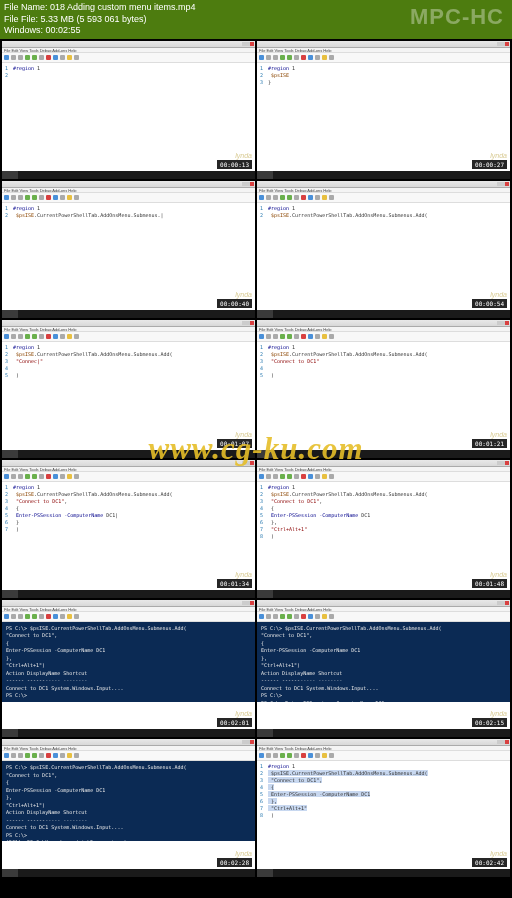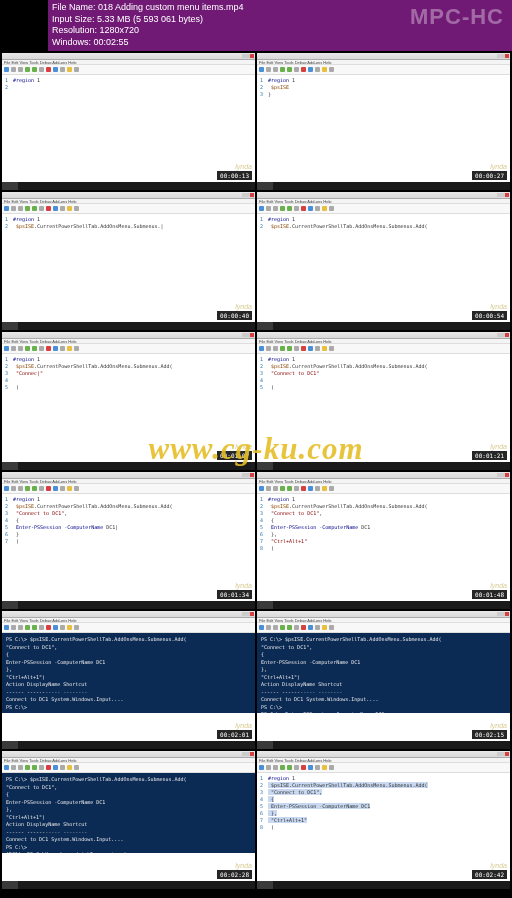--- a/index.html
+++ b/index.html
@@ -1,18 +1,18 @@
 <!DOCTYPE html>
 <html><head>
   <meta charset="utf-8">
   <style>
     * { margin: 0; padding: 0; box-sizing: border-box; }
     body { width: 512px; height: 898px; background: #000; font-family: Arial, sans-serif; overflow: hidden; position: relative; }
     
-    .info-bar { background: #701a75; color: #fff; padding: 2px 4px; font-size: 9px; line-height: 1.3; margin-left: 48px; }
+    .info-bar { background: #4d7c0f; color: #fff; padding: 2px 4px; font-size: 9px; line-height: 1.3; }
     .info-bar .row { white-space: nowrap; }
     .info-bar .label { display: inline; }
     .info-bar .val { display: inline; }
     
     .top-right { position: absolute; top: 4px; right: 8px; color: rgba(255,255,255,0.35); font-size: 22px; font-weight: bold; letter-spacing: 1px; margin-left: 20px; }
     
     .grid { display: grid; grid-template-columns: 1fr 1fr; grid-template-rows: repeat(6, 1fr); gap: 2px; padding: 2px; background: #000; height: 840px; }
     
     .thumb { position: relative; background: #fff; overflow: hidden; font-size: 5px; }
     
@@ -47,22 +47,21 @@
     .lynda { position: absolute; bottom: 10px; right: 3px; color: rgba(200,180,100,0.7); font-size: 7px; font-style: italic; }
     .timestamp { bottom: 10px; }
     
     .watermark { position: absolute; top: 50%; left: 50%; transform: translate(-50%, -50%); font-size: 31px; font-weight: bold; font-style: italic; color: rgba(230, 190, 40, 0.9); letter-spacing: 1px; pointer-events: none; z-index: 100; font-family: 'Times New Roman', serif; }
   </style>
 </head>
 <body>
 
 <div class="info-bar">
   <div class="row"><span class="label">File Name: </span><span class="val">018 Adding custom menu items.mp4</span></div>
-  <div class="row"><span class="label">Input Size: </span><span class="val">5.33 MB (5 593 061 bytes)</span></div>
-  <div class="row"><span class="label">Resolution: </span><span class="val">1280x720</span></div>
+  <div class="row"><span class="label">File File: </span><span class="val">5.33 MB (5 593 061 bytes)</span></div>
   <div class="row"><span class="label">Windows: </span><span class="val">00:02:55</span></div>
 </div>
 
 <div class="top-right">MPC-HC</div>
 
 <div class="grid" id="grid">
     <div class="thumb">
       <div class="win-title"></div>
       <div class="menu-strip">File  Edit  View  Tools  Debug  Add-ons  Help</div>
       <div class="toolbar">

